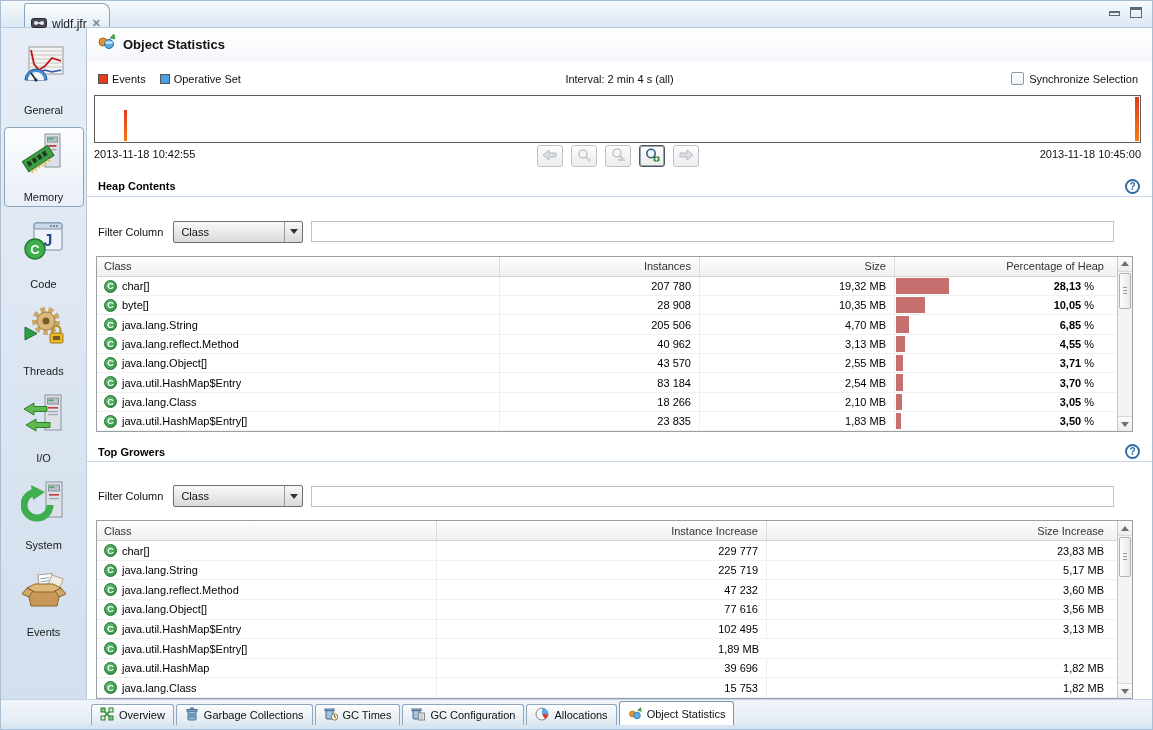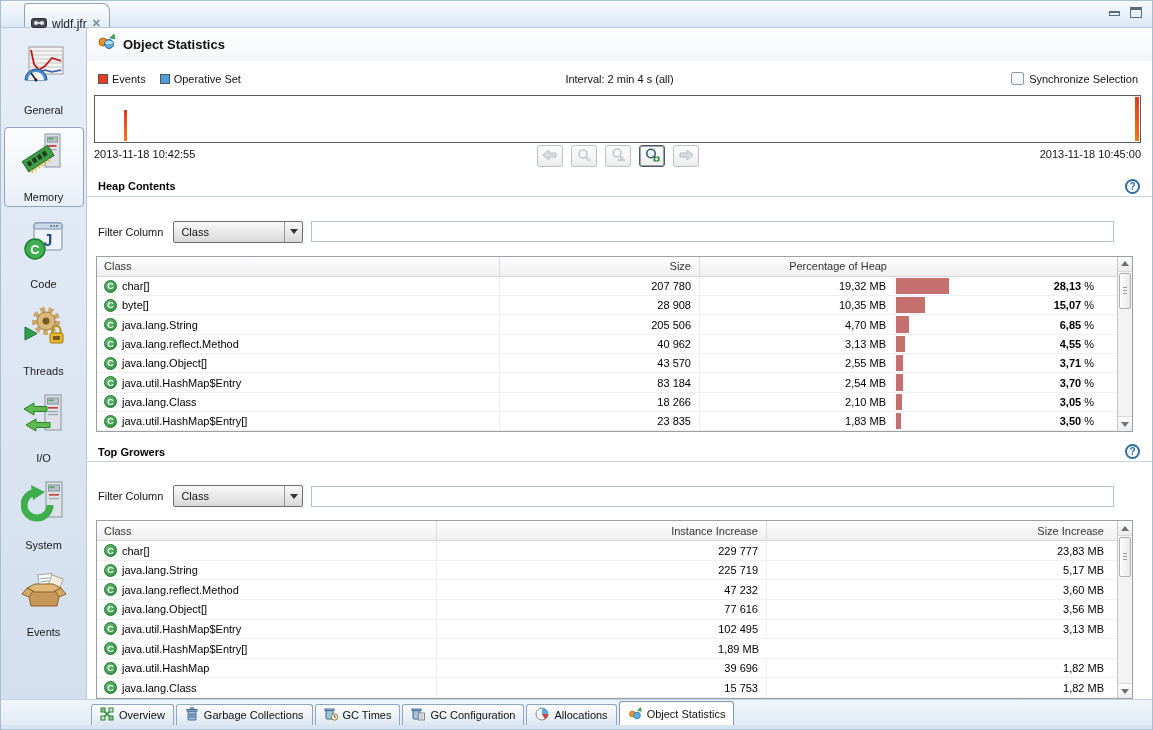--- a/index.html
+++ b/index.html
@@ -325,20 +325,21 @@
               <span class="arrow"></span>
             </span>
         </div>
         <input class="finput" value="" style="">
       </div>
 
       <div class="dtable heap" id="heaptable">
         <div class="tbody-wrap">
           <div class="thead" id="heaphead" style="grid-template-columns:403px 200px 195px 217px;">
               <div class="hc">Class</div>
+              <div class="hc num">Instances</div>
               <div class="hc num">Size</div>
               <div class="hc num">Percentage of Heap</div>
             </div>
           <div id="heaprows">
               <div class="trow" style="grid-template-columns: 403px 200px 195px 217px;">
                 <div class="tc">
                   <span class="cicon">C</span>
                   <span>char[]</span>
                 </div>
                 <div class="tc num">207 780</div>
@@ -350,21 +351,21 @@
               </div>
               <div class="trow" style="grid-template-columns: 403px 200px 195px 217px;">
                 <div class="tc">
                   <span class="cicon">C</span>
                   <span>byte[]</span>
                 </div>
                 <div class="tc num">28 908</div>
                 <div class="tc num">10,35 MB</div>
                 <div class="tc pct-cell">
                   <div class="pct-bar" style="width: 28.633px; background: rgb(197, 112, 111);"></div>
-                  <span class="pct-text"><b>15,07</b> %</span>
+                  <span class="pct-text"><b>10,05</b> %</span>
                 </div>
               </div>
               <div class="trow" style="grid-template-columns: 403px 200px 195px 217px;">
                 <div class="tc">
                   <span class="cicon">C</span>
                   <span>java.lang.String</span>
                 </div>
                 <div class="tc num">205 506</div>
                 <div class="tc num">4,70 MB</div>
                 <div class="tc pct-cell">

